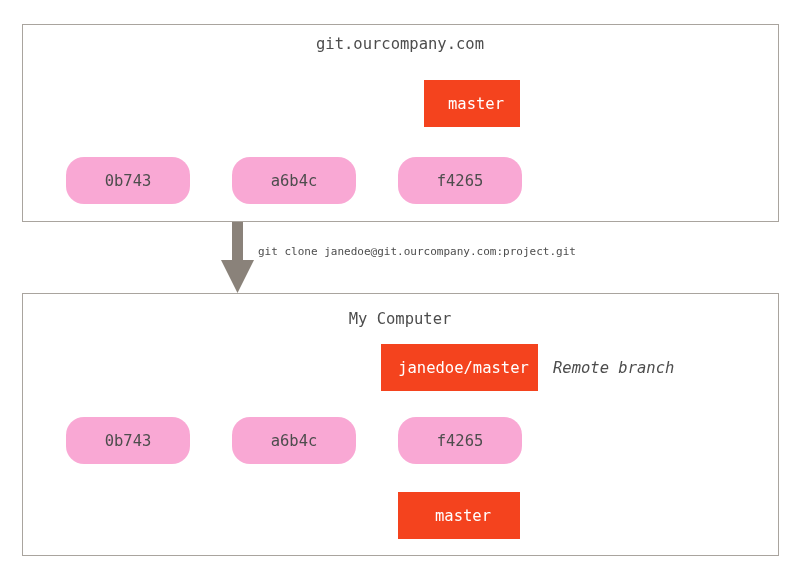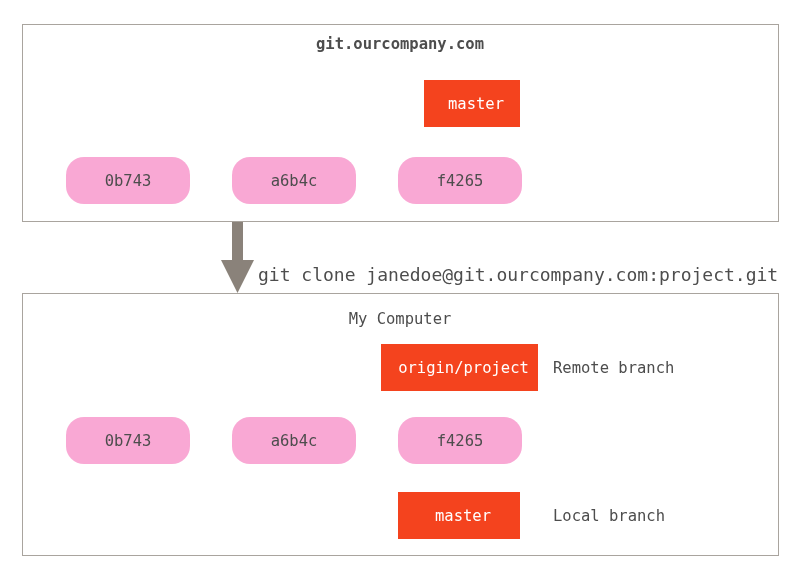--- a/index.html
+++ b/index.html
@@ -31,21 +31,21 @@
   #panel-local  { left: 22px;  top: 293px; width: 757px; height: 263px; }
 
   
   .panel-title {
     position: absolute;
     font-size: 15.5px;
     color: #4d4d4d;
     white-space: nowrap;
     letter-spacing: 0px;
   }
-  #title-remote { left: 0; top: 35px;  width: 800px; text-align: center; font-weight: bold; }
+  #title-remote { left: 0; top: 35px;  width: 800px; text-align: center; }
   #title-local  { left: 0; top: 310px; width: 800px; text-align: center; }
 
   
   .commit {
     position: absolute;
     width: 124px;
     height: 47px;
     background: #f9a8d4;
     border-radius: 18px;
     color: #4d4d4d;
@@ -76,24 +76,23 @@
     font-size: 15.5px;
     color: #4d4d4d;
     white-space: nowrap;
   }
 
   
   #clone-command {
     position: absolute;
     left: 258px;
     top: 245px;
-    font-size: 18px;
+    font-size: 11px;
     color: #4d4d4d;
     white-space: nowrap;
-    margin-top: 19px;
   }
 
   
   .arrows {
     position: absolute;
     left: 0; top: 0;
     width: 800px; height: 577px;
     pointer-events: none;
   }
 </style>
@@ -161,32 +160,31 @@
     <span>f4265</span>
   </div>
 
   <div id="clone-command">git clone janedoe@git.ourcompany.com:project.git</div>
 
   <div class="panel" id="panel-local"></div>
 
   <div class="panel-title" id="title-local">My Computer</div>
 
   <div class="branch-box" style="left:381px; top:344px; width:157px; height:47px;">
-    <span>origin/project</span>
+    <span>janedoe/master</span>
   </div>
-  <div class="side-label" style="left:553px; top:359px;">Remote branch</div>
+  <div class="side-label" style="left:553px; top:359px;font-style:italic;">Remote branch</div>
 
   <div class="commit" style="left:66px; top:417px;">
     <span>0b743</span>
   </div>
   <div class="commit" style="left:232px; top:417px;">
     <span>a6b4c</span>
   </div>
   <div class="commit" style="left:398px; top:417px;">
     <span>f4265</span>
   </div>
 
   <div class="branch-box" style="left:398px; top:492px; width:122px; height:47px;">
     <span>master</span>
   </div>
-  <div class="side-label" style="left:553px; top:507px;">Local branch</div>
 
 </div>
 
 </body></html>

